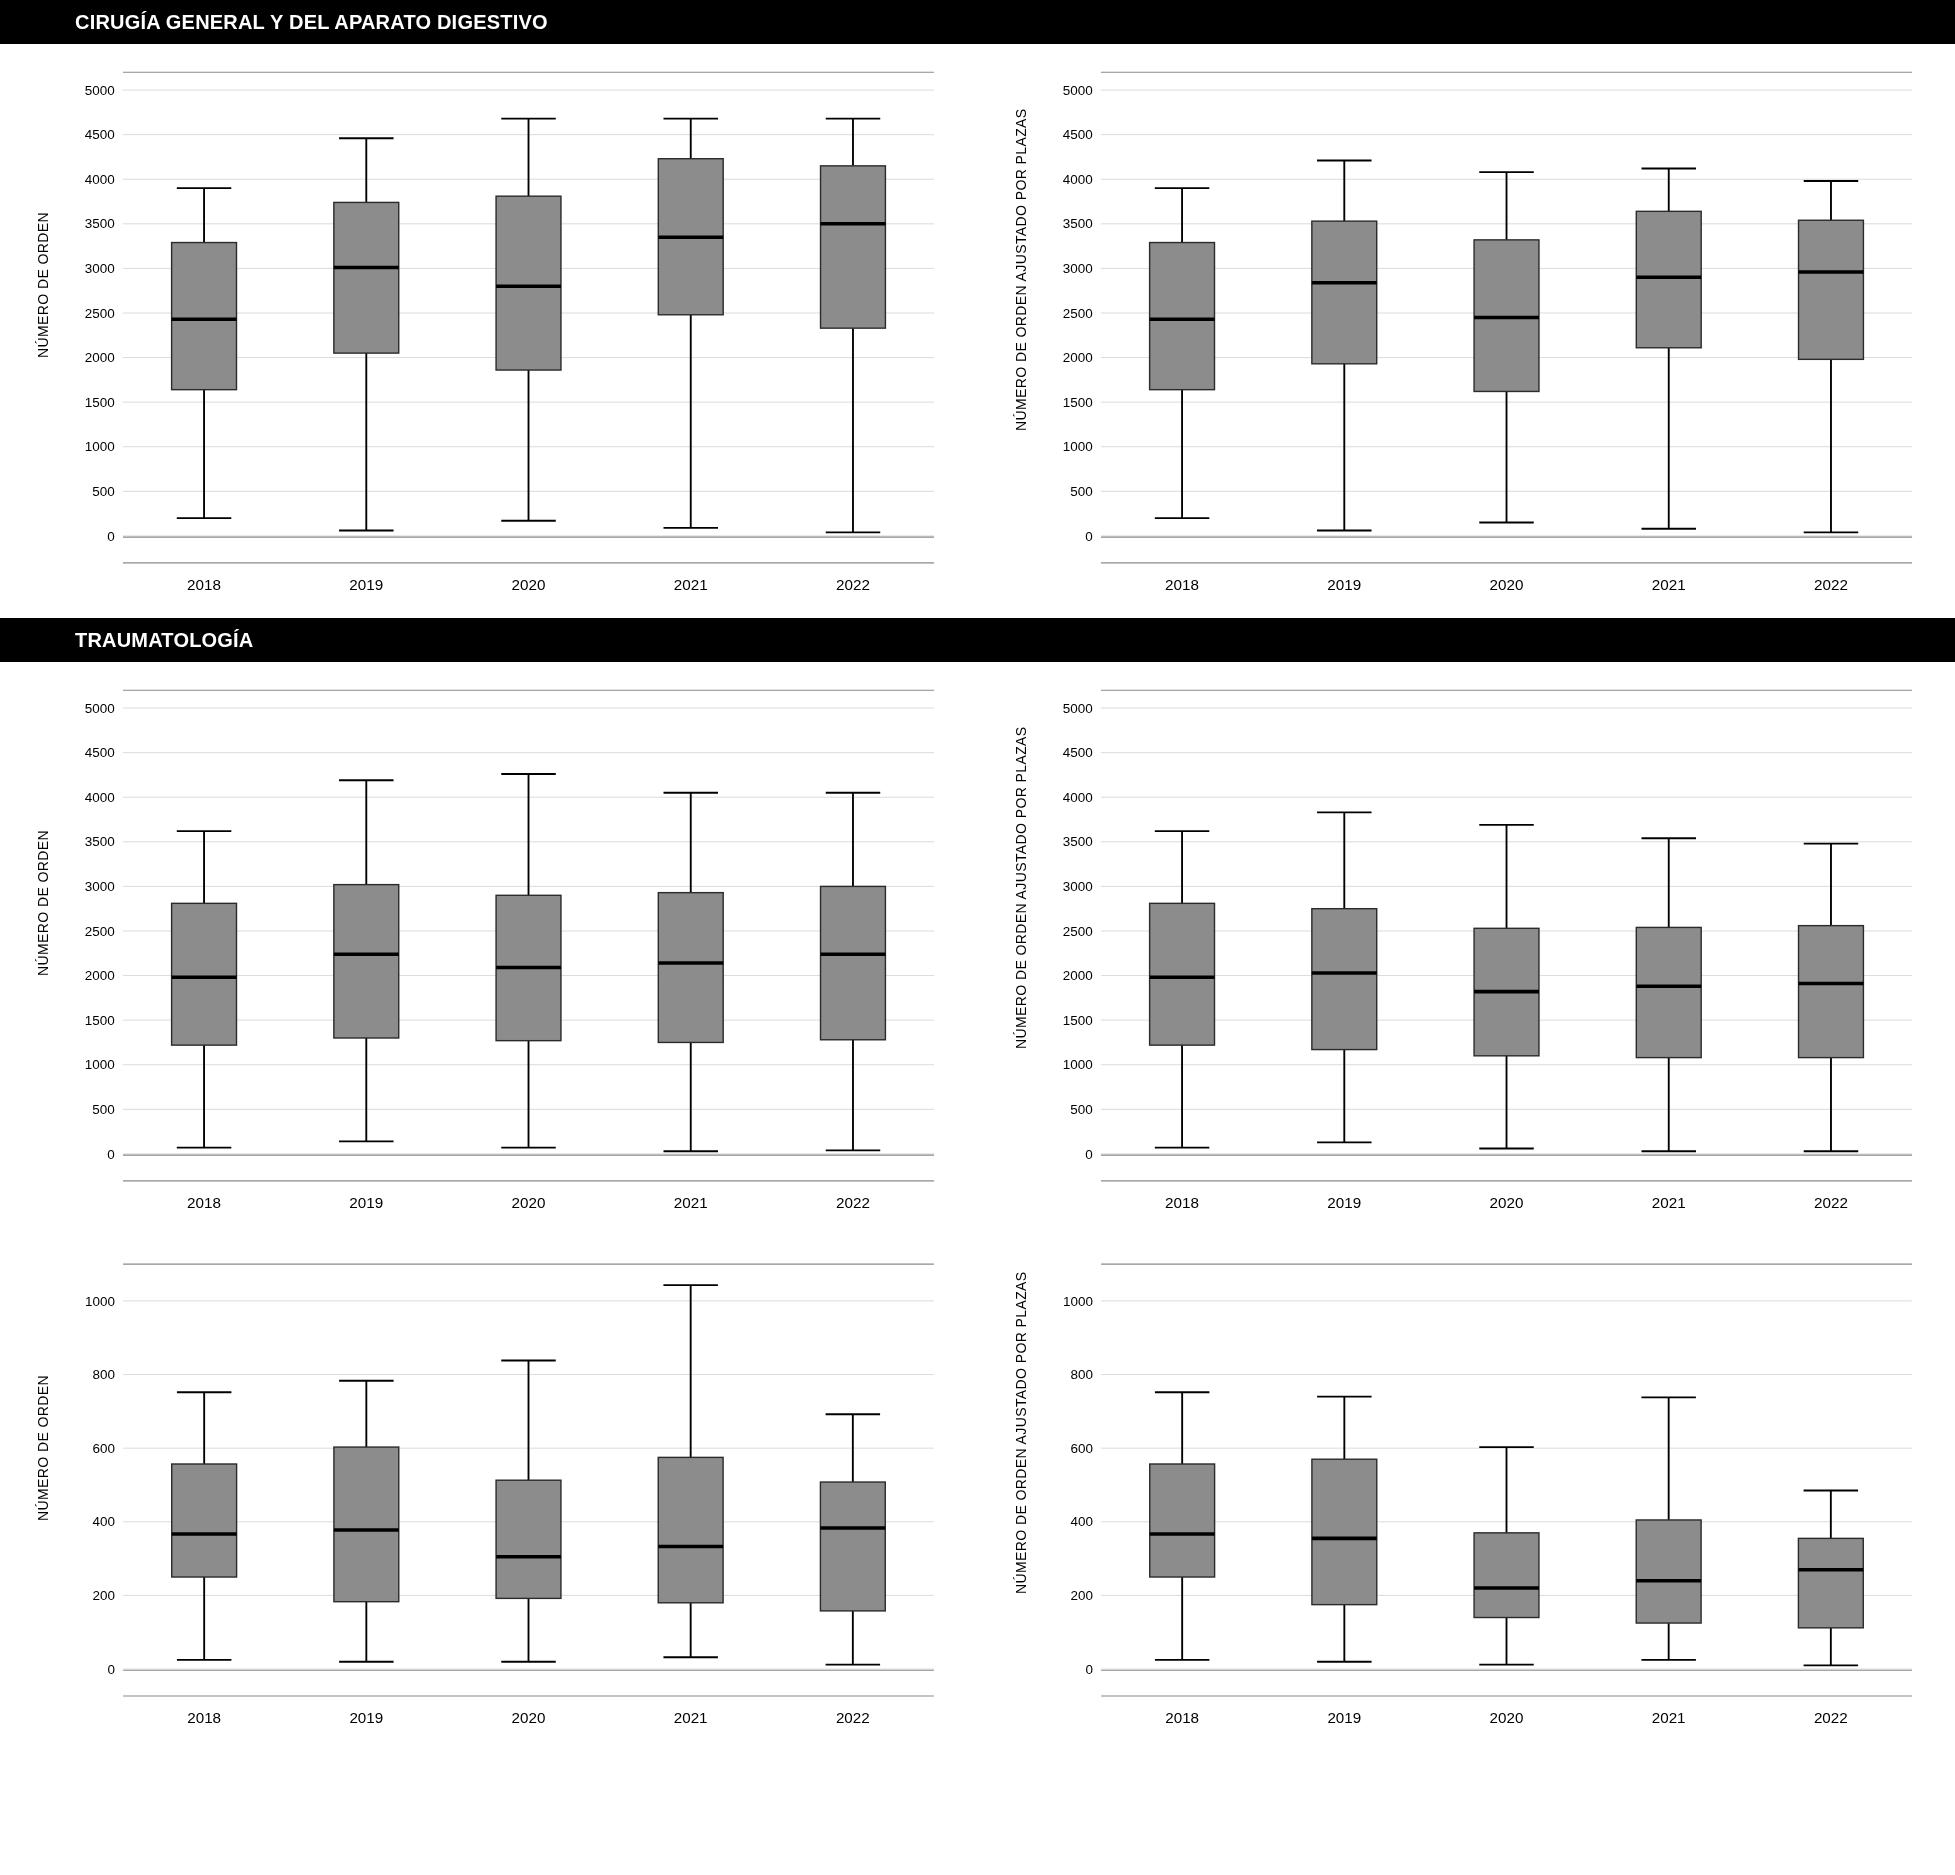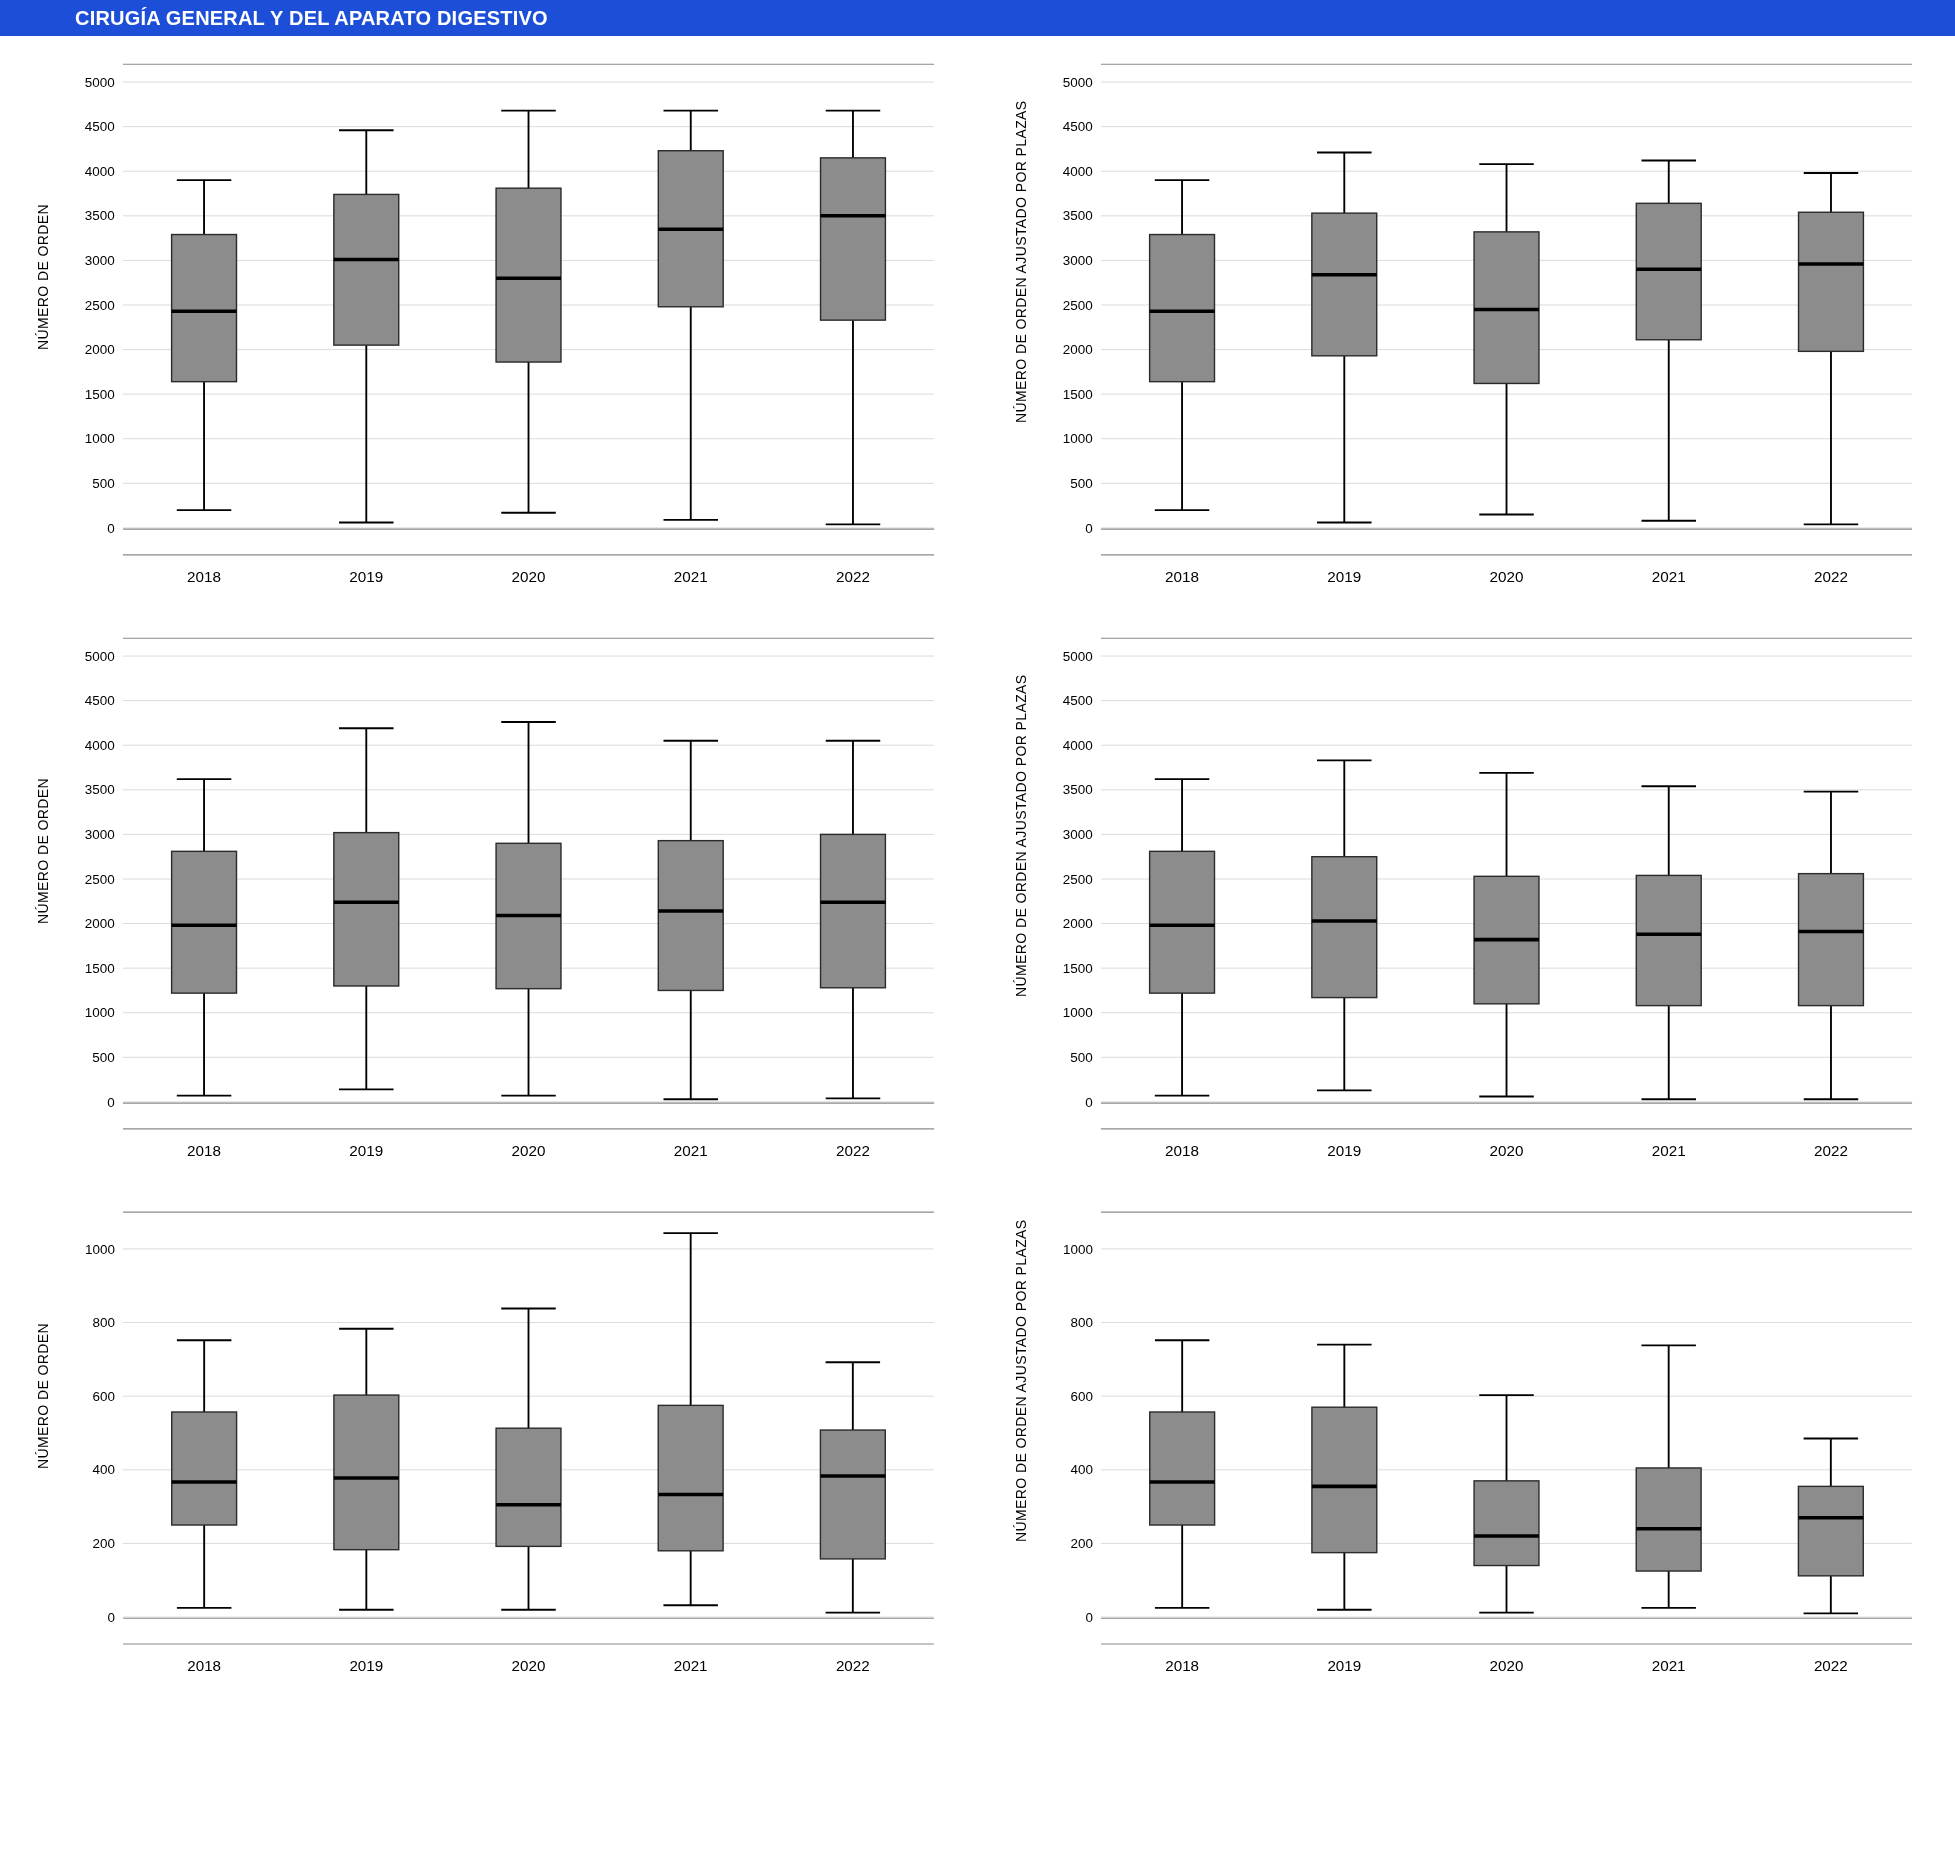--- a/index.html
+++ b/index.html
@@ -8,27 +8,27 @@
     background: #ffffff;
     font-family: "Liberation Sans", sans-serif;
   }
   body {
     width: 1955px;
     height: 1876px;
     overflow: hidden;
   }
   .section { width: 100%; }
   .section-header {
-    background: #1d4ed8;
+    background: #000000;
     color: #ffffff;
     font-weight: bold;
     font-size: 20px;
     letter-spacing: 0.2px;
     padding: 9.4px 0 9.4px 75px;
-    height: 36px;
+    height: 44px;
     display: flex;
     align-items: center;
   }
   .charts-row {
     display: flex;
     width: 100%;
   }
   .chart-cell {
     width: 50%;
     position: relative;
@@ -213,20 +213,21 @@
                 <rect x="1401.53" y="300.8307692307692" width="110.84000000000002" height="237.60000000000014" class="box-rect"></rect>
                 <line x1="1401.53" x2="1512.3700000000001" y1="389.1692307692308" y2="389.1692307692308" class="median-line"></line>
               </g>
               <text x="1456.95" y="932" text-anchor="middle" class="cat-text">2022</text>
             </svg>
           </div>
         </div>
       </div>
     </div>
     <div class="section">
+      <div class="section-header">TRAUMATOLOGÍA</div>
       <div class="charts-row">
         <div class="chart-cell">
           <div class="chart-wrap">
             <div class="ylabel" style="left: 35px; top: 314px;">NÚMERO DE ORDEN</div>
             <svg width="978" height="574" viewBox="0 0 1670.5 980">
               <line x1="210" x2="1595.5" y1="840" y2="840" class="gridline"></line>
               <text x="196" y="848" text-anchor="end" class="tick-text">0</text>
               <line x1="210" x2="1595.5" y1="763.8461538461538" y2="763.8461538461538" class="gridline"></line>
               <text x="196" y="771.8461538461538" text-anchor="end" class="tick-text">500</text>
               <line x1="210" x2="1595.5" y1="687.6923076923076" y2="687.6923076923076" class="gridline"></line>

